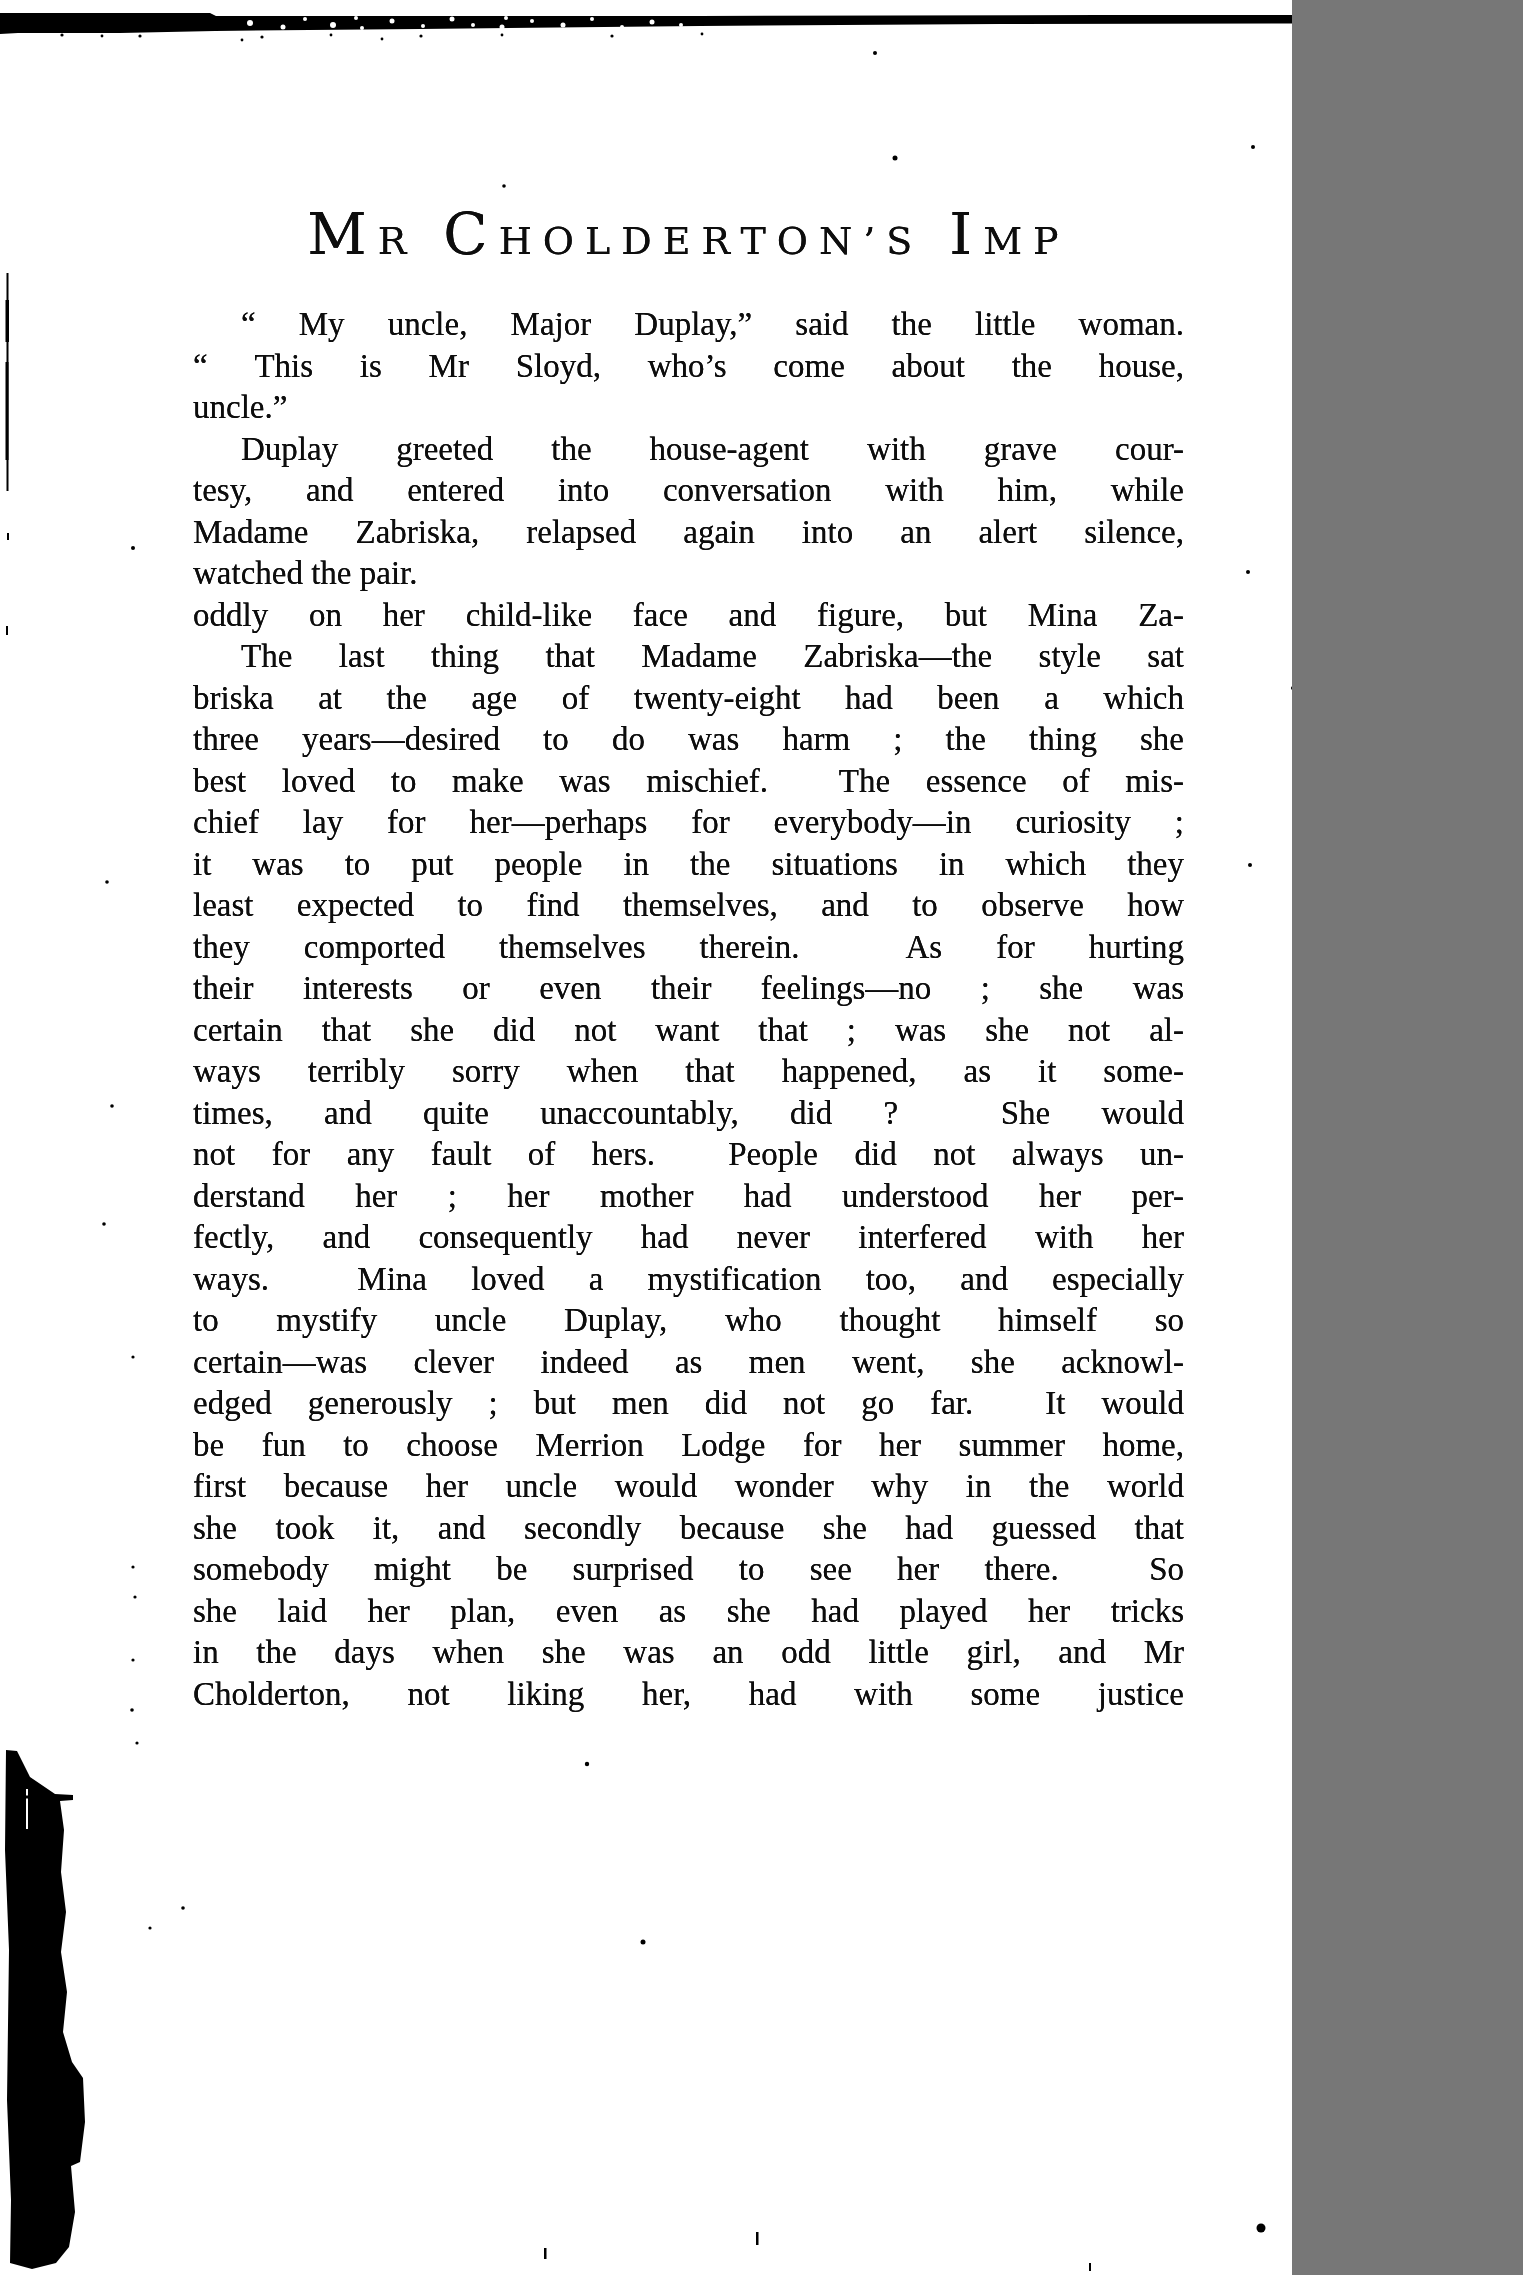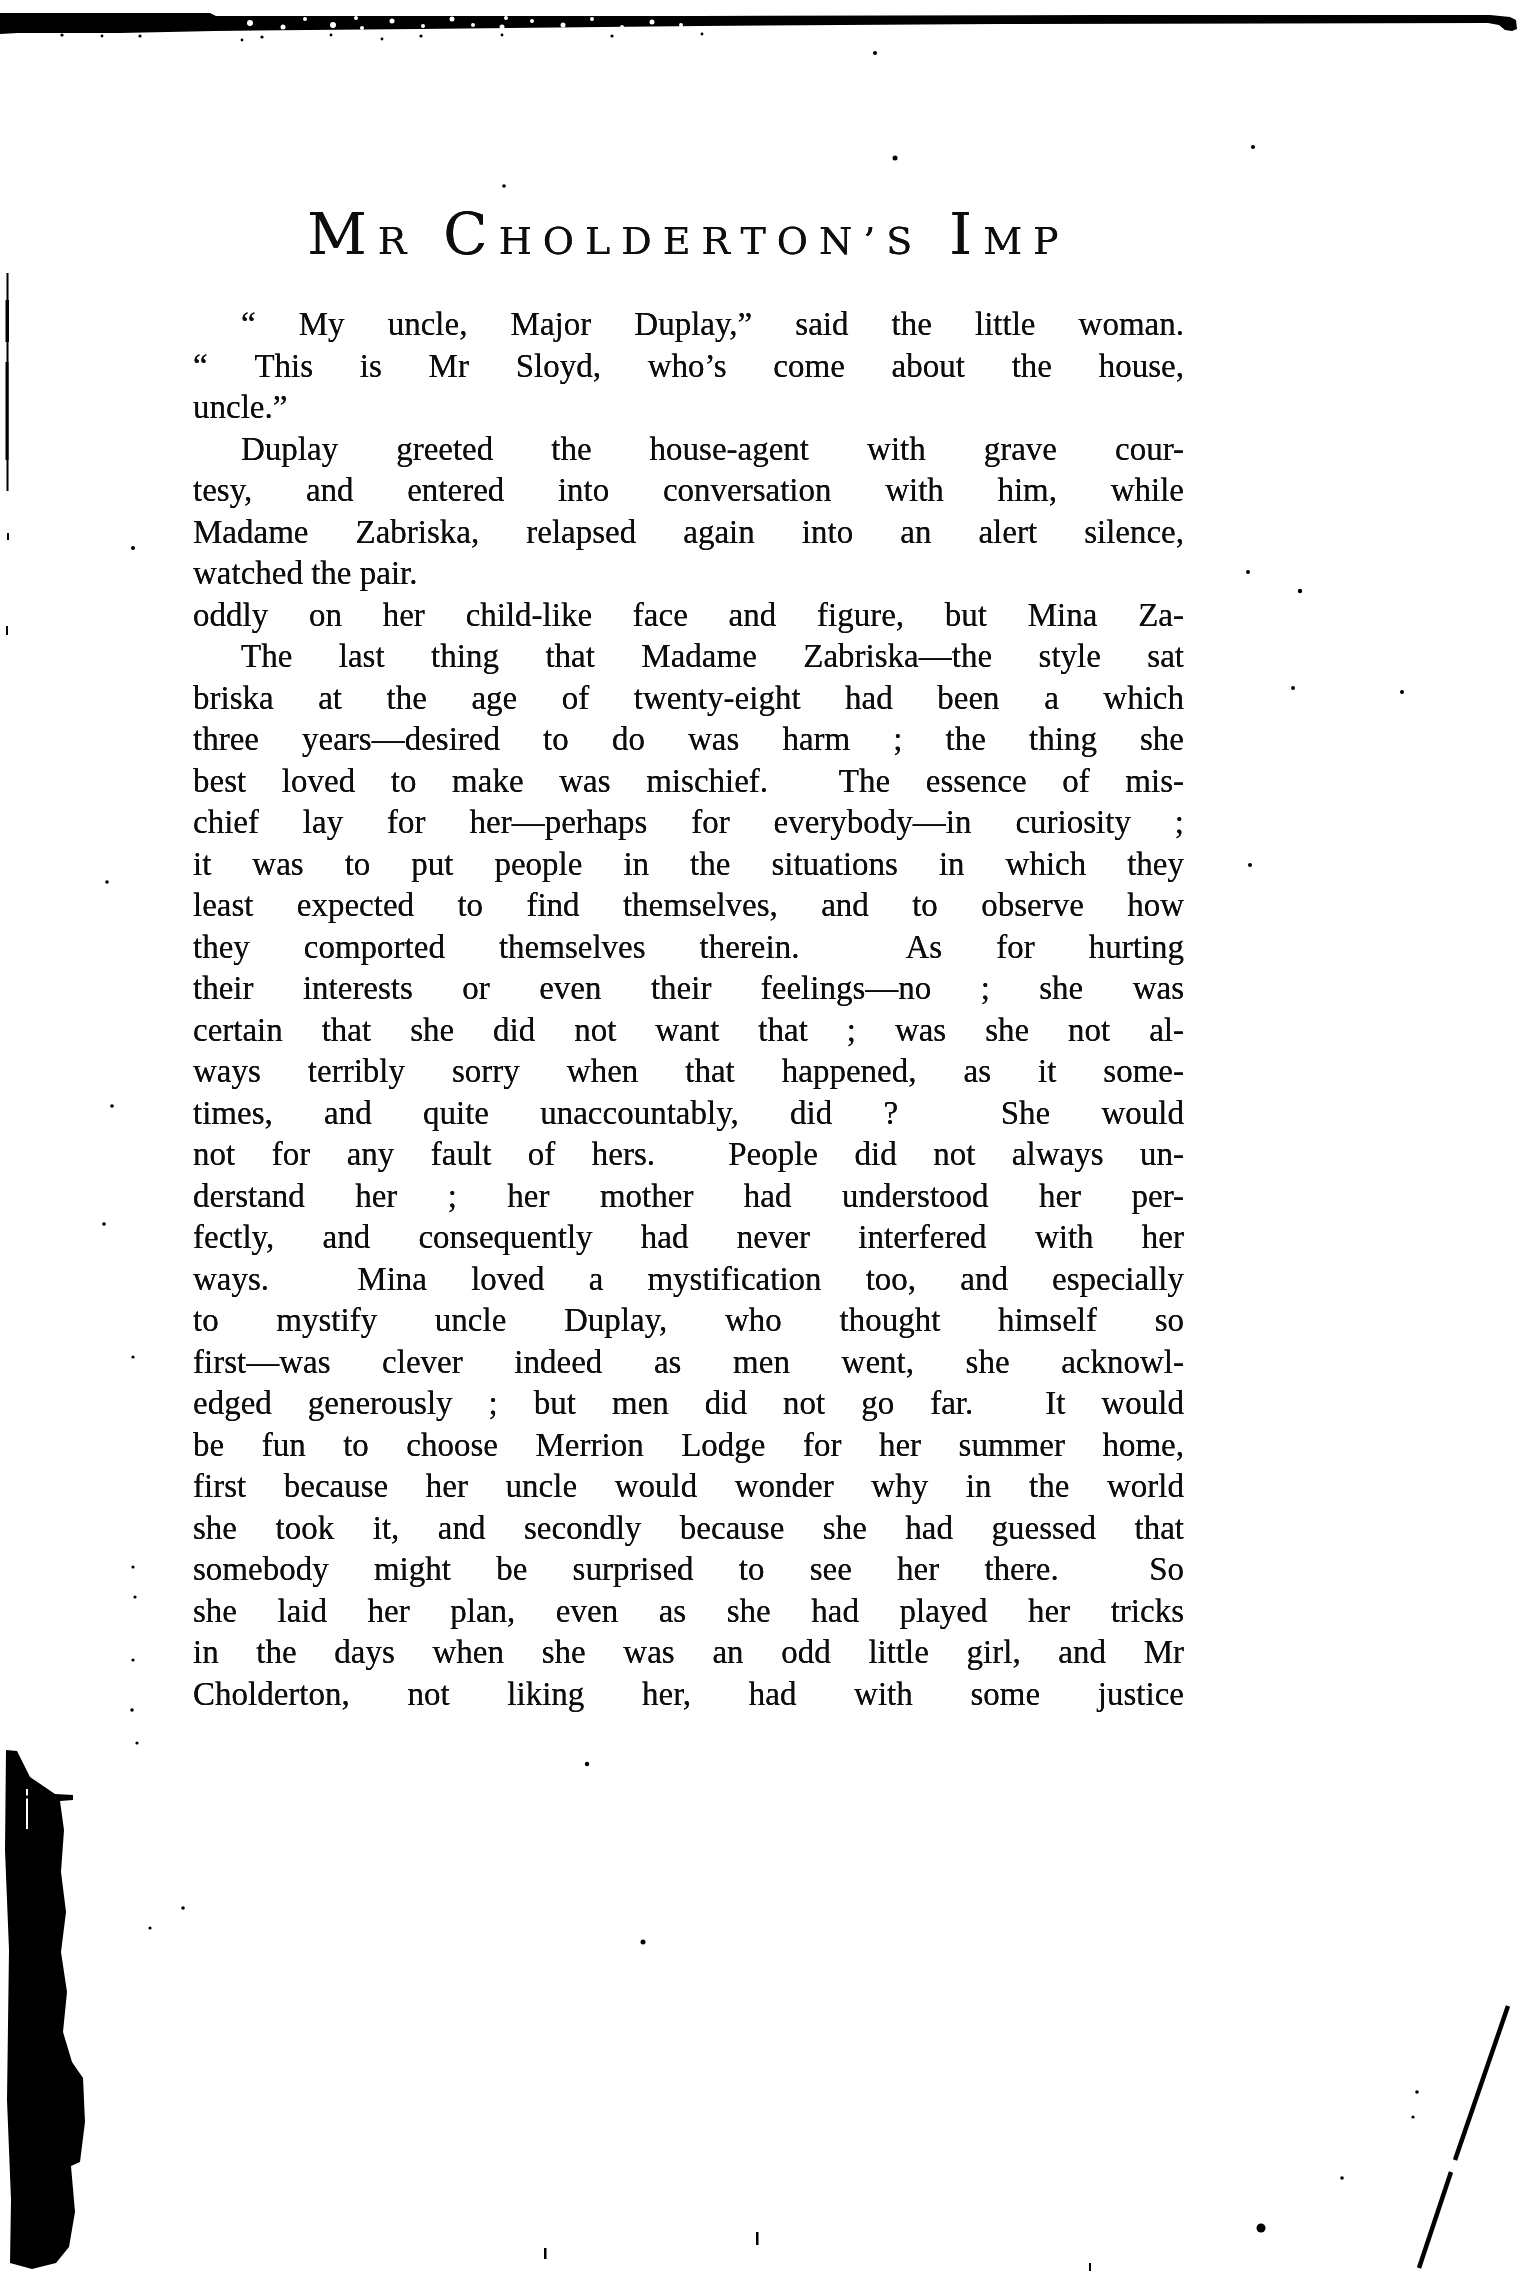--- a/index.html
+++ b/index.html
@@ -1,17 +1,17 @@
 <!DOCTYPE html>
 <html><head>
 <meta charset="utf-8">
 <style>
   html,body{margin:0;padding:0;background:#777;}
   .page{
-    position:relative;width:1523px;height:2275px;background:#ffffff;overflow:hidden;
+    position:relative;width:1292px;height:2275px;background:#ffffff;overflow:hidden;
     font-family:"DejaVu Serif","Liberation Serif",serif;color:#0d0d0d;
   }
   
   .title{
     position:absolute;left:193px;top:200px;width:991px;
     text-align:center;white-space:nowrap;letter-spacing:11px;
     text-shadow:0 0 .6px currentColor;
   }
   .title .word{margin-right:26px;}
   .title .word:last-child{margin-right:0;}
@@ -61,21 +61,21 @@
       <div class="line">they comported themselves therein.&nbsp; As for hurting</div>
       <div class="line">their interests or even their feelings—no&nbsp;; she was</div>
       <div class="line">certain that she did not want that&nbsp;; was she not al-</div>
       <div class="line">ways terribly sorry when that happened, as it some-</div>
       <div class="line">times, and quite unaccountably, did&nbsp;?&nbsp; She would</div>
       <div class="line">not for any fault of hers.&nbsp; People did not always un-</div>
       <div class="line">derstand her&nbsp;; her mother had understood her per-</div>
       <div class="line">fectly, and consequently had never interfered with her</div>
       <div class="line">ways.&nbsp; Mina loved a mystification too, and especially</div>
       <div class="line">to mystify uncle Duplay, who thought himself so</div>
-      <div class="line">first—was clever indeed as men went, she acknowl-</div>
+      <div class="line">certain—was clever indeed as men went, she acknowl-</div>
       <div class="line">edged generously&nbsp;; but men did not go far.&nbsp; It would</div>
       <div class="line">be fun to choose Merrion Lodge for her summer home,</div>
       <div class="line">first because her uncle would wonder why in the world</div>
       <div class="line">she took it, and secondly because she had guessed that</div>
       <div class="line">somebody might be surprised to see her there.&nbsp; So</div>
       <div class="line">she laid her plan, even as she had played her tricks</div>
       <div class="line">in the days when she was an odd little girl, and Mr</div>
       <div class="line">Cholderton, not liking her, had with some justice</div>
     </div>
 

